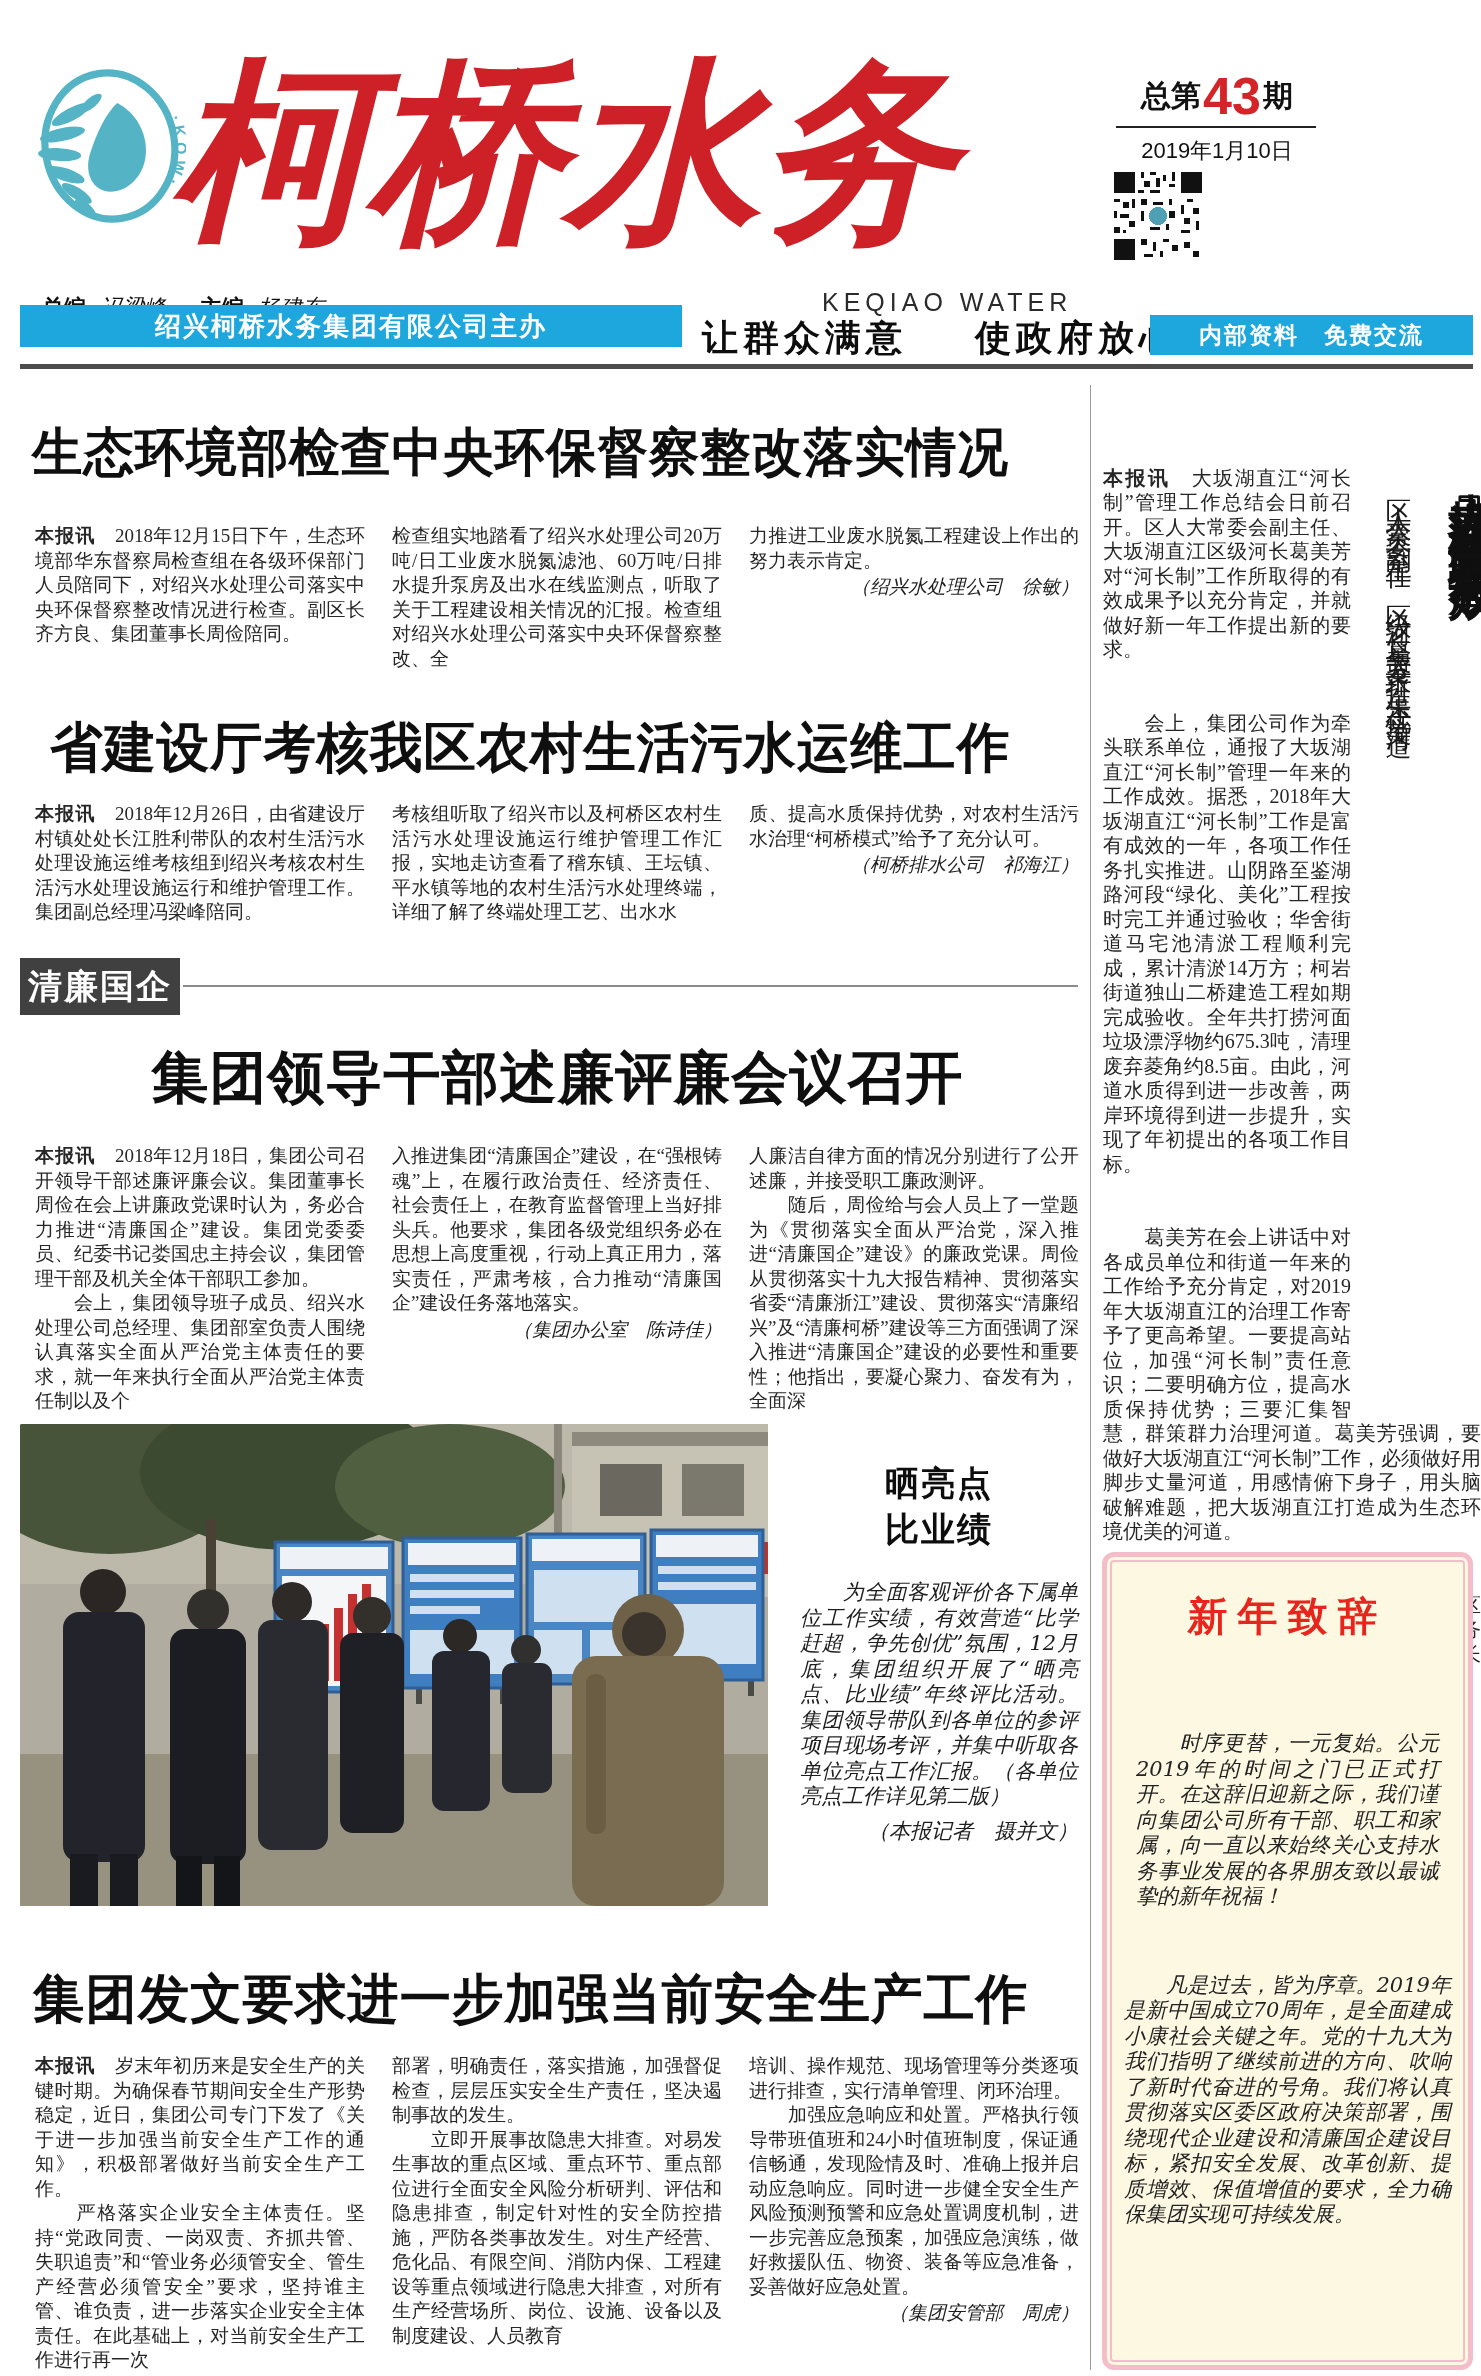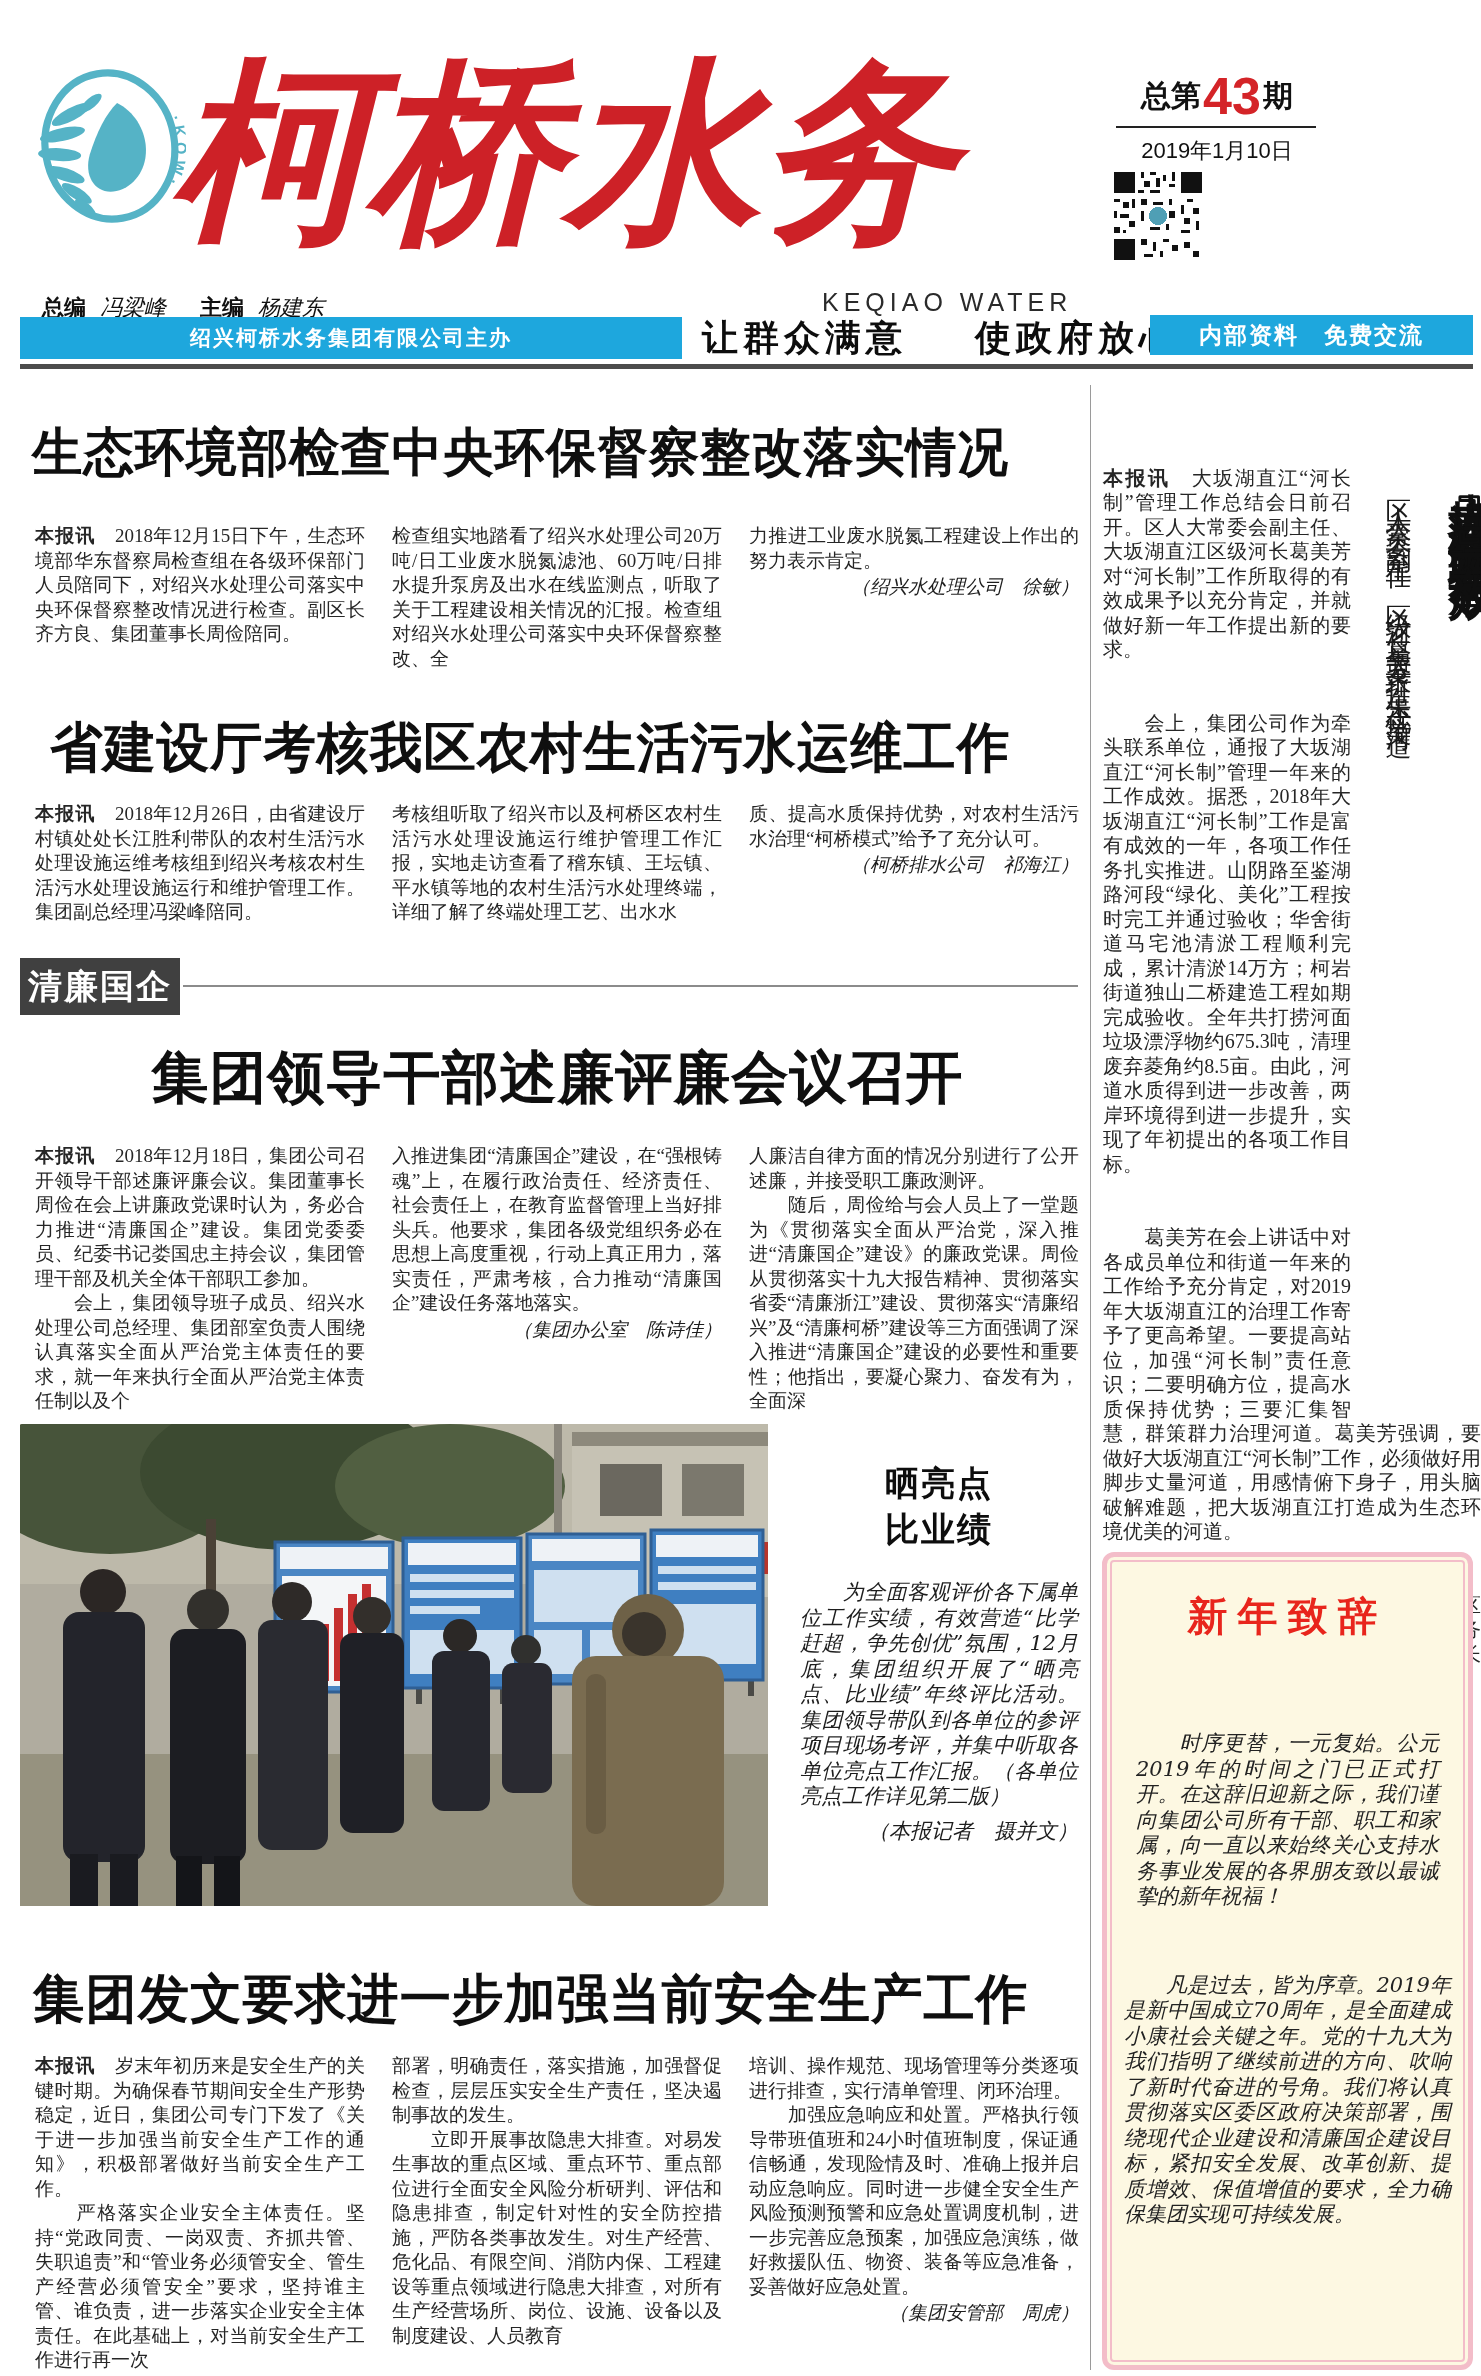--- a/index.html
+++ b/index.html
@@ -15,21 +15,21 @@
   #issue-line .no{font-size:52px;font-weight:bold;color:#d42428;vertical-align:middle;padding:0 2px;}
   #issue-rule{left:1116px;top:126px;width:200px;height:2px;background:#222;}
   #date-line{left:1112px;top:136px;width:210px;text-align:center;font-size:22px;font-family:"Liberation Sans",sans-serif;color:#111;}
   #editors{left:42px;top:293px;width:420px;font-size:22px;color:#111;font-family:"DejaVu Serif",serif;}
   #editors b{margin-right:14px;}
   #editors .nm{margin-right:34px;font-style:italic;}
   #english-title{left:822px;top:288px;width:260px;font-size:25px;letter-spacing:5px;color:#2a2a2a;
     font-family:"Liberation Sans",sans-serif;}
   .cyanbar{background:#1ea7dd;color:#fff;font-family:"Liberation Sans",sans-serif;font-weight:bold;
     display:flex;align-items:center;justify-content:center;}
-  #org-bar{left:20px;top:317px;width:662px;height:42px;font-size:21px;letter-spacing:2px;}
+  #org-bar{left:20px;top:305px;width:662px;height:42px;font-size:26px;letter-spacing:2px;}
   #slogan{left:702px;top:317px;width:478px;height:42px;display:flex;justify-content:space-between;align-items:center;
     font-family:"Liberation Sans",sans-serif;font-weight:900;font-size:36px;letter-spacing:5px;color:#0d0d0d;}
   #internal-bar{left:1150px;top:315px;width:323px;height:40px;font-size:23px;letter-spacing:2px;}
   #head-rule{left:20px;top:364px;width:1453px;height:5px;background:#4c4c4c;}
   #v-divider{left:1090px;top:385px;width:1px;height:1985px;background:#9a9a9a;}
   
   .headline{font-family:"Liberation Sans",sans-serif;font-weight:900;color:#0f0f0f;letter-spacing:1px;
     transform:scaleX(.97);transform-origin:left center;white-space:nowrap;}
   .body-row{display:flex;gap:27px;}
   .col{width:330px;}

